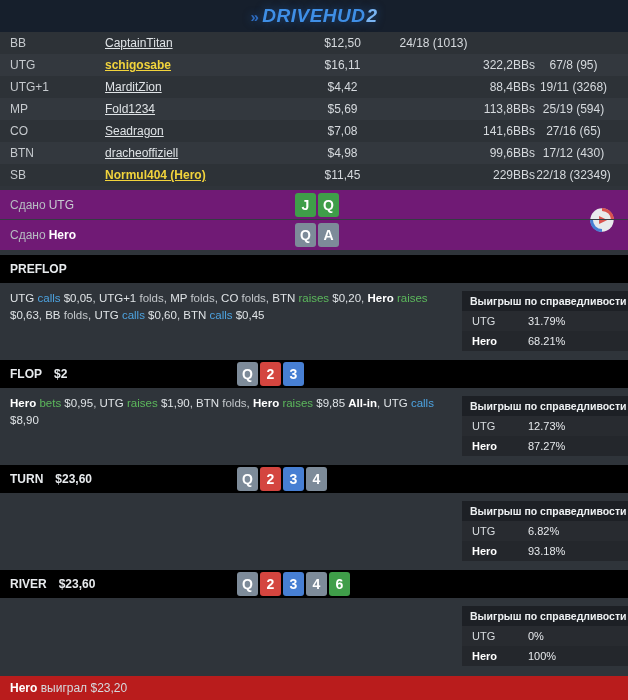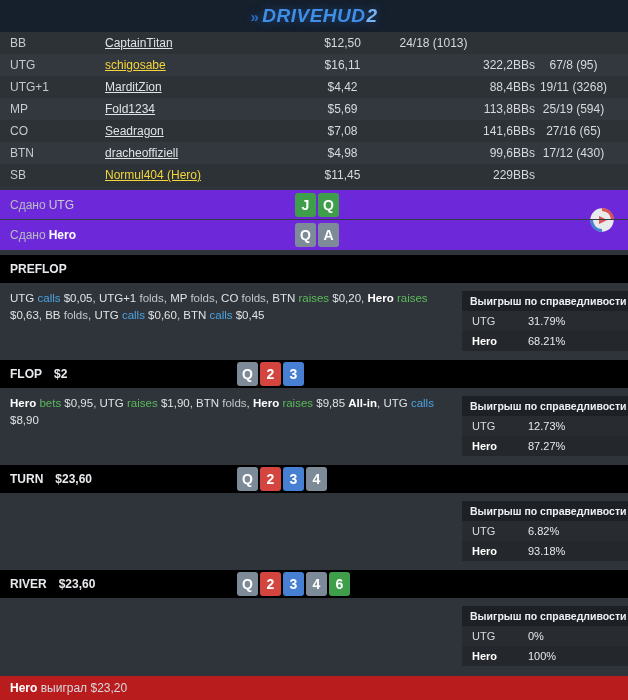--- a/index.html
+++ b/index.html
@@ -10,26 +10,26 @@
   .logo{display:flex;align-items:center;font-style:italic;font-weight:bold;font-size:19px;letter-spacing:.5px;color:#3f8fe6;text-shadow:0 0 8px rgba(40,110,200,.55)}
   .logo-chevrons{font-size:15px;color:#2d6cc0;margin-right:3px;font-style:normal}
   .logo-2{color:#79b4f2;margin-left:1px}
 
   .players{flex:0 0 auto}
   .player-row{display:flex;height:22px;line-height:22px;background:#2d3237}
   .player-row.alt{background:#33383e}
   .col-pos{width:105px;padding-left:10px;color:#c6cace}
   .col-name{width:185px;overflow:hidden;white-space:nowrap}
   .player-link{color:#dfe3e6;text-decoration:underline;cursor:pointer}
-  .player-link.hl{color:#f2d43c;font-weight:normal}
+  .player-link.hl{color:#f2d43c;font-weight:bold}
   .col-stack{width:105px;text-align:center}
   .col-bbs{width:140px;text-align:right}
   .col-stats{width:85px;text-align:center;padding-right:8px}
 
-  .dealt{margin-top:4px;background:#6d28d9;position:relative;flex:0 0 auto}
+  .dealt{margin-top:4px;background:#701a75;position:relative;flex:0 0 auto}
   .dealt-row{height:30px;display:flex;align-items:center;position:relative;border-bottom:1px solid #353b43}
   .dealt-row:last-child{border-bottom:none}
   .dealt-label{padding-left:10px;color:#b6bcc2}
   .dealt-target{margin-left:3px;color:#c9cdd2}
   .dealt-target.bold{font-weight:bold;color:#ffffff}
   .dealt-cards{position:absolute;left:295px;display:flex;gap:2px}
 
   .card{display:inline-flex;align-items:center;justify-content:center;width:21px;height:24px;border-radius:3px;color:#fff;font-weight:bold;font-size:14px;flex:0 0 auto}
   .card.green{background:#3f9e49}
   .card.gray{background:#7d8b99}
@@ -115,20 +115,21 @@
       <span class="col-name"><span class="player-link">dracheoffiziell</span></span>
       <span class="col-stack">$4,98</span>
       <span class="col-bbs">99,6BBs</span>
       <span class="col-stats">17/12 (430)</span>
     </div>
     <div class="player-row">
       <span class="col-pos">SB</span>
       <span class="col-name"><span class="player-link hl">Normul404 (Hero)</span></span>
       <span class="col-stack">$11,45</span>
       <span class="col-bbs">229BBs</span>
+      <span class="col-stats">22/18 (32349)</span>
     </div>
   </div>
 
 <div class="dealt">
   <span class="replay-btn">
     <svg viewBox="0 0 24 24" width="28" height="28">
       <circle cx="12" cy="12" r="10" fill="#e8eaec"></circle>
       <path d="M12 3 a9 9 0 0 1 9 9" stroke="#d9534f" stroke-width="2.5" fill="none"></path>
       <path d="M12 21 a9 9 0 0 1 -9 -9" stroke="#477fd3" stroke-width="2.5" fill="none"></path>
       <polygon points="9.5,8.5 16.5,12 9.5,15.5" fill="#d9534f"></polygon>

